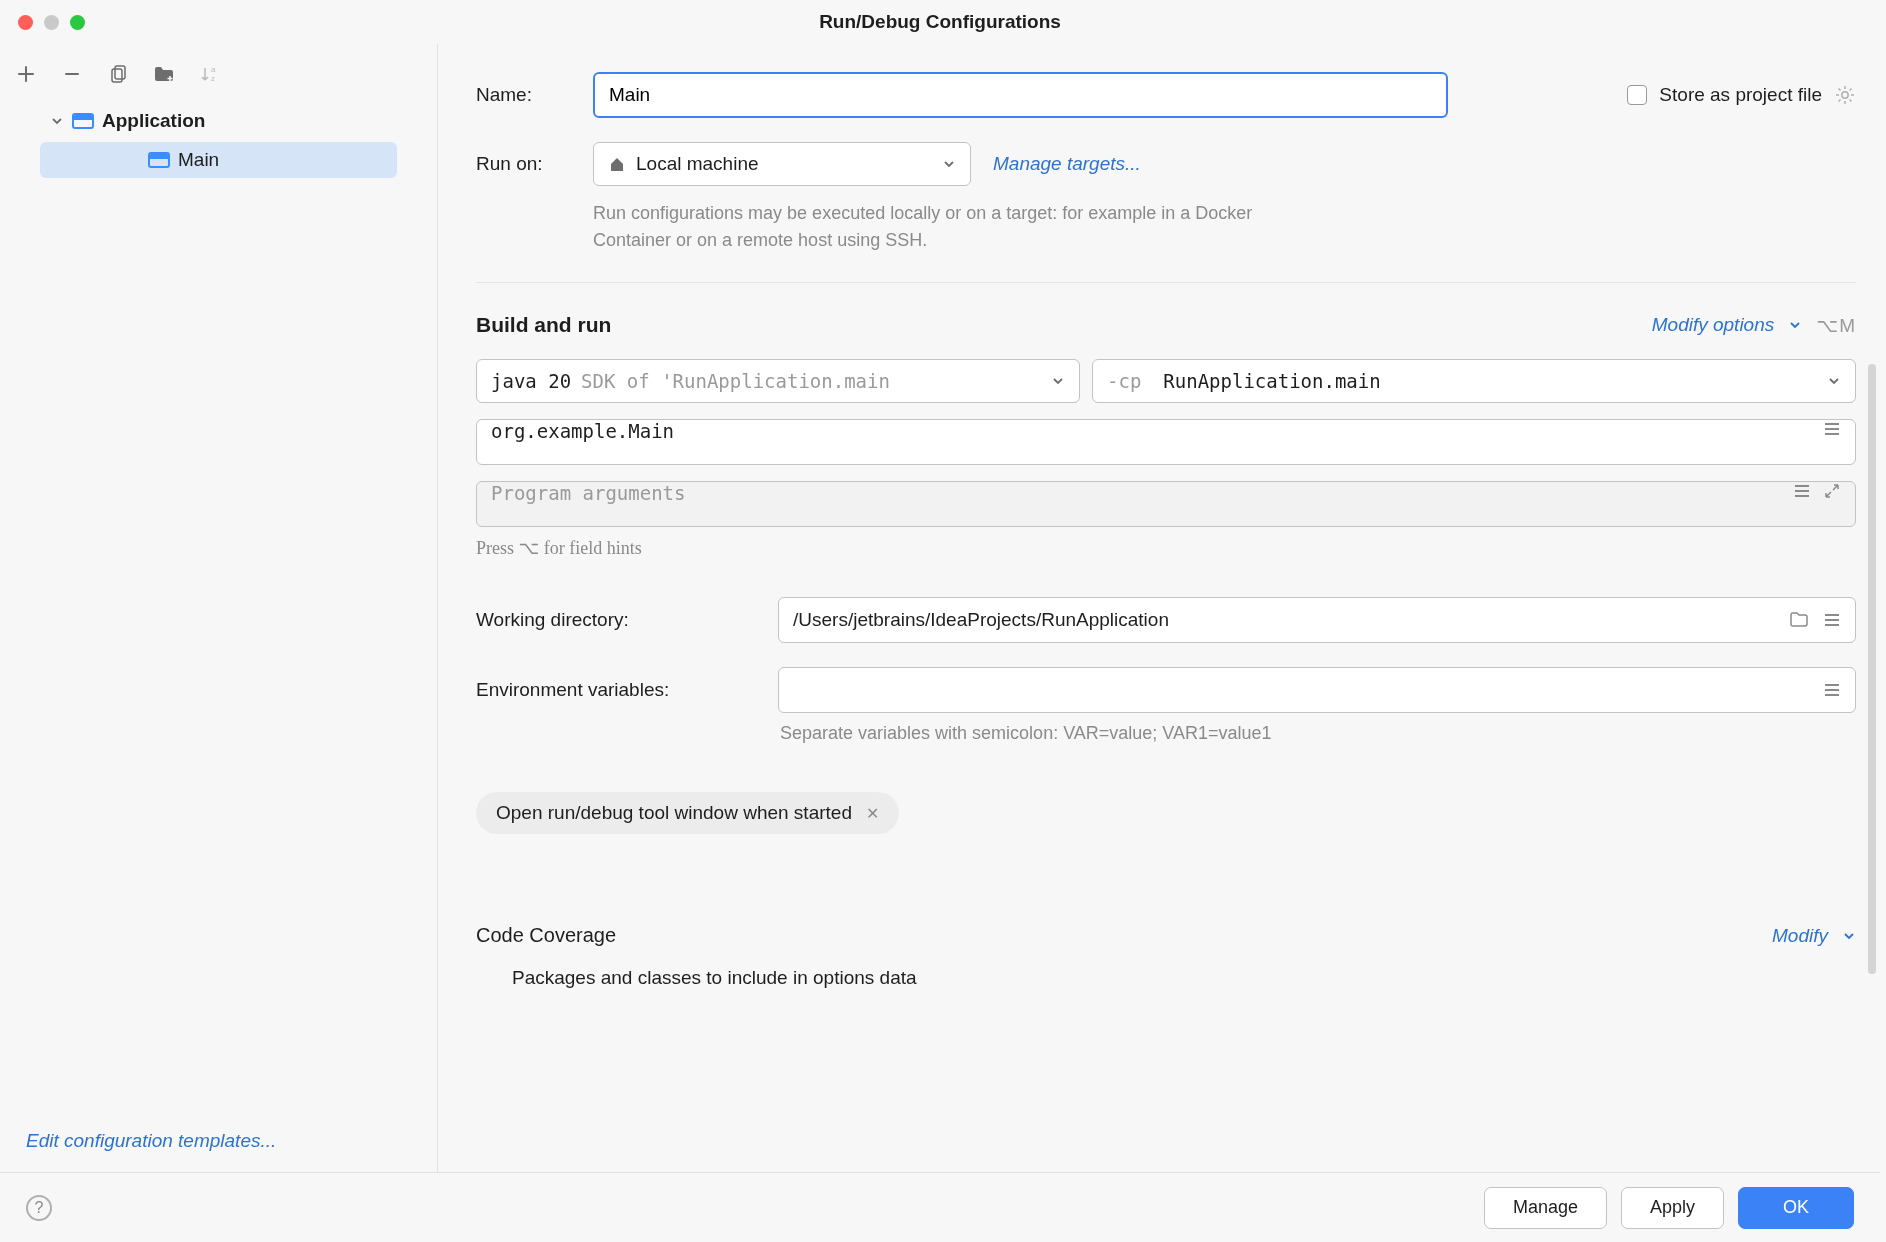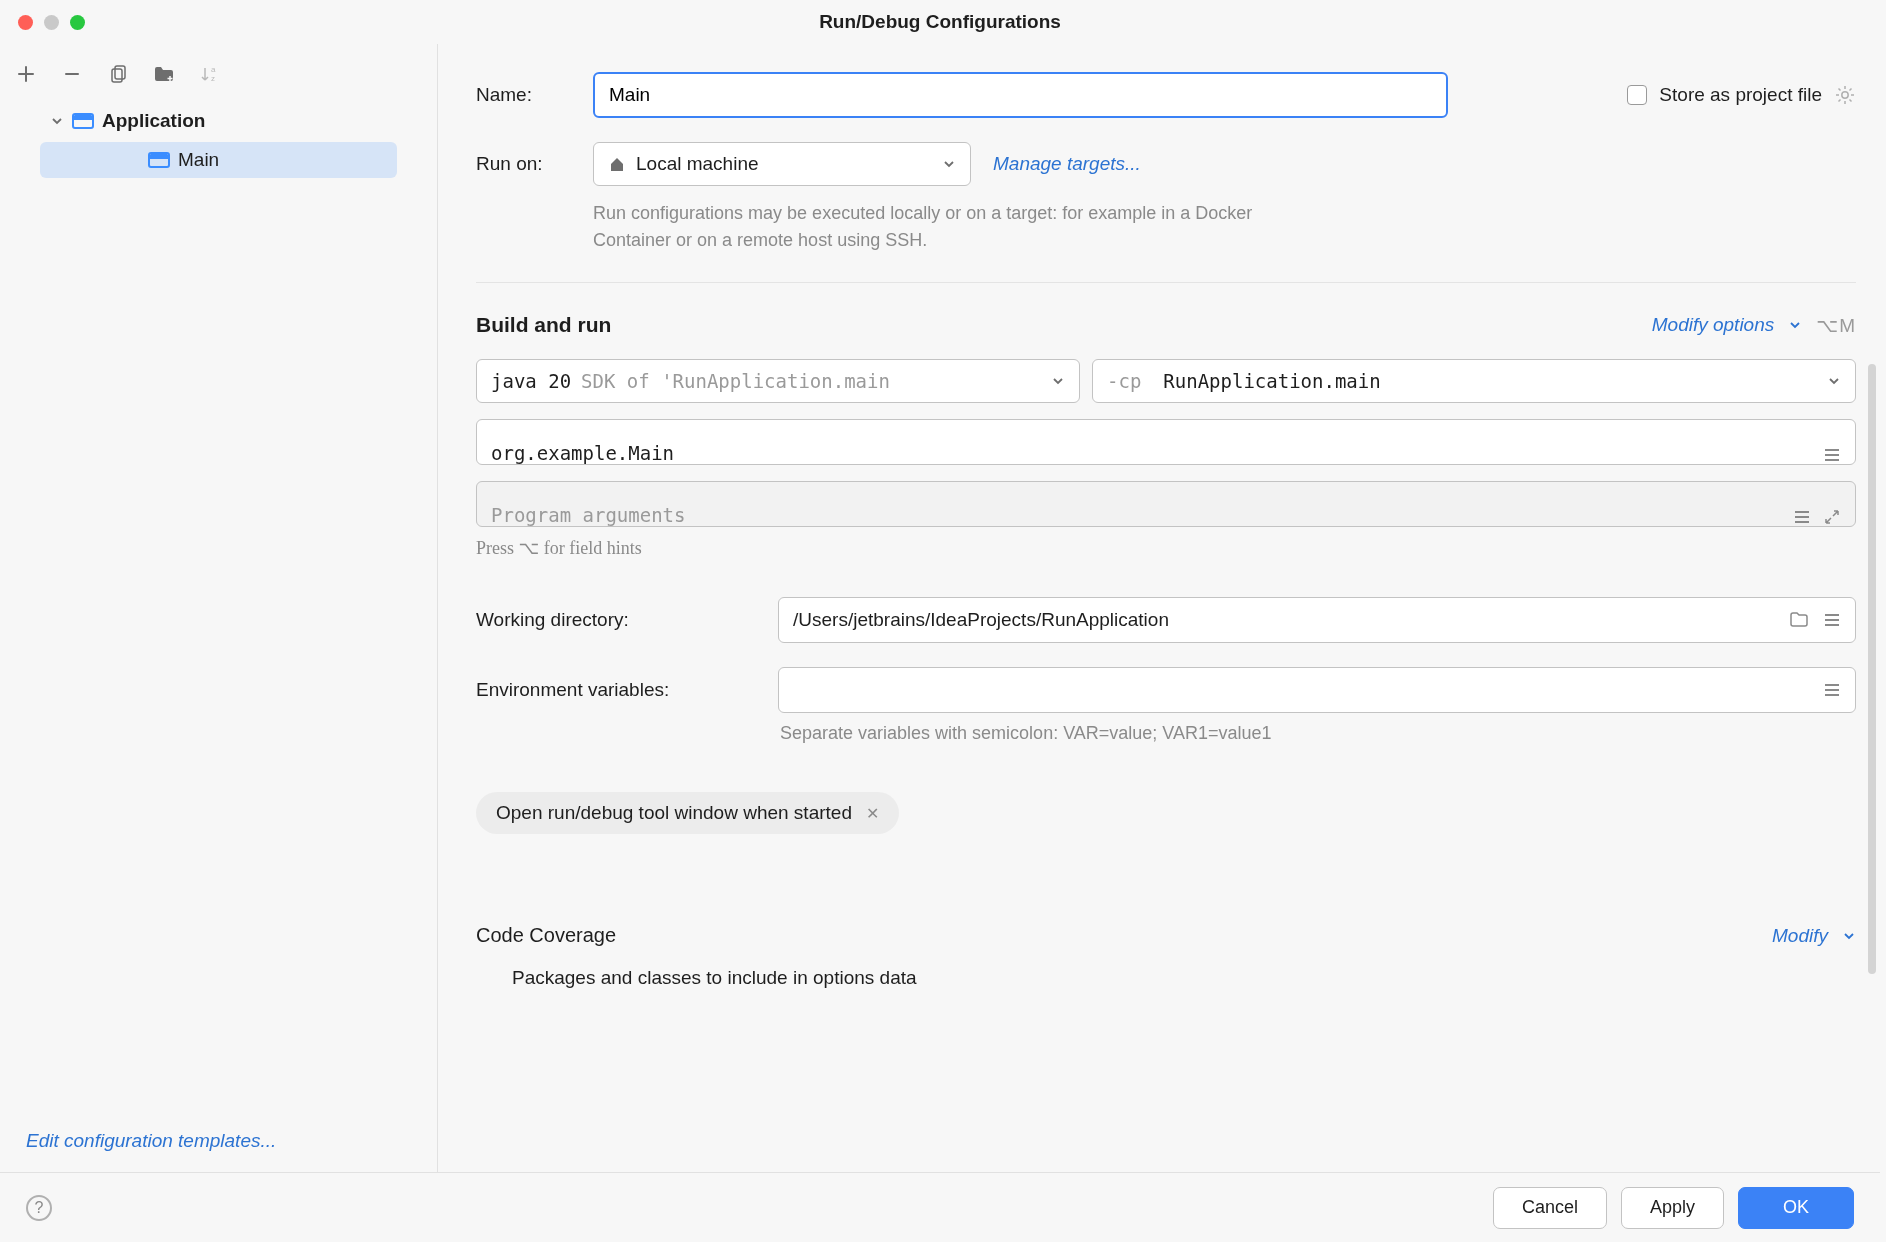--- a/index.html
+++ b/index.html
@@ -37,21 +37,21 @@
 .hint { font-size: 18px; color: #8a8a8a; line-height: 1.5; margin-left: 117px; margin-bottom: 28px; max-width: 720px; }
 .section-row { display: flex; align-items: center; justify-content: space-between; border-top: 1px solid #e4e4e4; padding-top: 30px; margin-bottom: 22px; }
 .section-title { font-weight: 700; font-size: 21px; }
 .modify-group { display: flex; align-items: center; gap: 14px; }
 .shortcut { color: #9a9a9a; font-size: 19px; letter-spacing: 1px; }
 .fields { display: flex; gap: 12px; margin-bottom: 16px; }
 .sdk-select { flex: 0 0 604px; font-family: ui-monospace,Menlo,monospace; }
 .sdk-select .gray { color: #9a9a9a; }
 .cp-select { flex: 1; font-family: ui-monospace,Menlo,monospace; }
 .cp-select .gray { color: #9a9a9a; margin-right: 12px; }
-.mono-input { width: 100%; height: 46px; border: 1px solid #c3c3c3; border-radius: 6px; padding: 0 14px; font-size: 19px; font-family: ui-monospace,Menlo,monospace; background: #fff; display: flex; align-items: flex-end; position: relative; }
+.mono-input { width: 100%; height: 46px; border: 1px solid #c3c3c3; border-radius: 6px; padding: 0 14px; font-size: 19px; font-family: ui-monospace,Menlo,monospace; background: #fff; display: flex; align-items: flex-start; position: relative; }
 .mono-input .trail { margin-left: auto; display: flex; gap: 12px; color: #8a8a8a; }
 .mono-input.dim { background: #f2f2f2; color: #9a9a9a; }
 .field-hint { font-size: 18px; color: #8a8a8a; margin-top: 10px; margin-bottom: 38px; font-family: Liberation Serif, serif; }
 .input-with-icons { width: 100%; height: 46px; border: 1px solid #c3c3c3; border-radius: 6px; padding: 0 14px; background: #fff; display: flex; align-items: center; font-size: 19px; }
 .input-with-icons .trail { margin-left: auto; display: flex; gap: 14px; color: #8a8a8a; }
 .env-hint { font-size: 18px; color: #8a8a8a; margin-left: 304px; margin-top: 10px; margin-bottom: 48px; }
 .chip { display: inline-flex; align-items: center; gap: 14px; background: #ececec; border-radius: 22px; padding: 10px 20px; font-size: 19px; color: #1e1e1e; cursor: pointer; }
 .chip .x { color: #8a8a8a; cursor: pointer; font-size: 16px; }
 .coverage-sub { font-size: 19px; margin-left: 36px; margin-top: 20px; }
 .footer { height: 70px; border-top: 1px solid #e1e1e1; display: flex; align-items: center; padding: 0 26px; gap: 14px; background: #f7f7f7; }
@@ -275,21 +275,21 @@
       <div class="coverage-sub">Packages and classes to include in options data</div>
 
       <div class="scroll-track"></div>
     </div>
   </div>
 
   <div class="footer">
     <div class="help">?</div>
     <div class="footer-spacer"></div>
     <div class="btn">
-        <span>Cancel</span>
+        <span>Manage</span>
       </div>
     <div class="btn">
         <span>Apply</span>
       </div>
     <div class="btn primary">
         <span>OK</span>
       </div>
   </div>
 </div>
 

